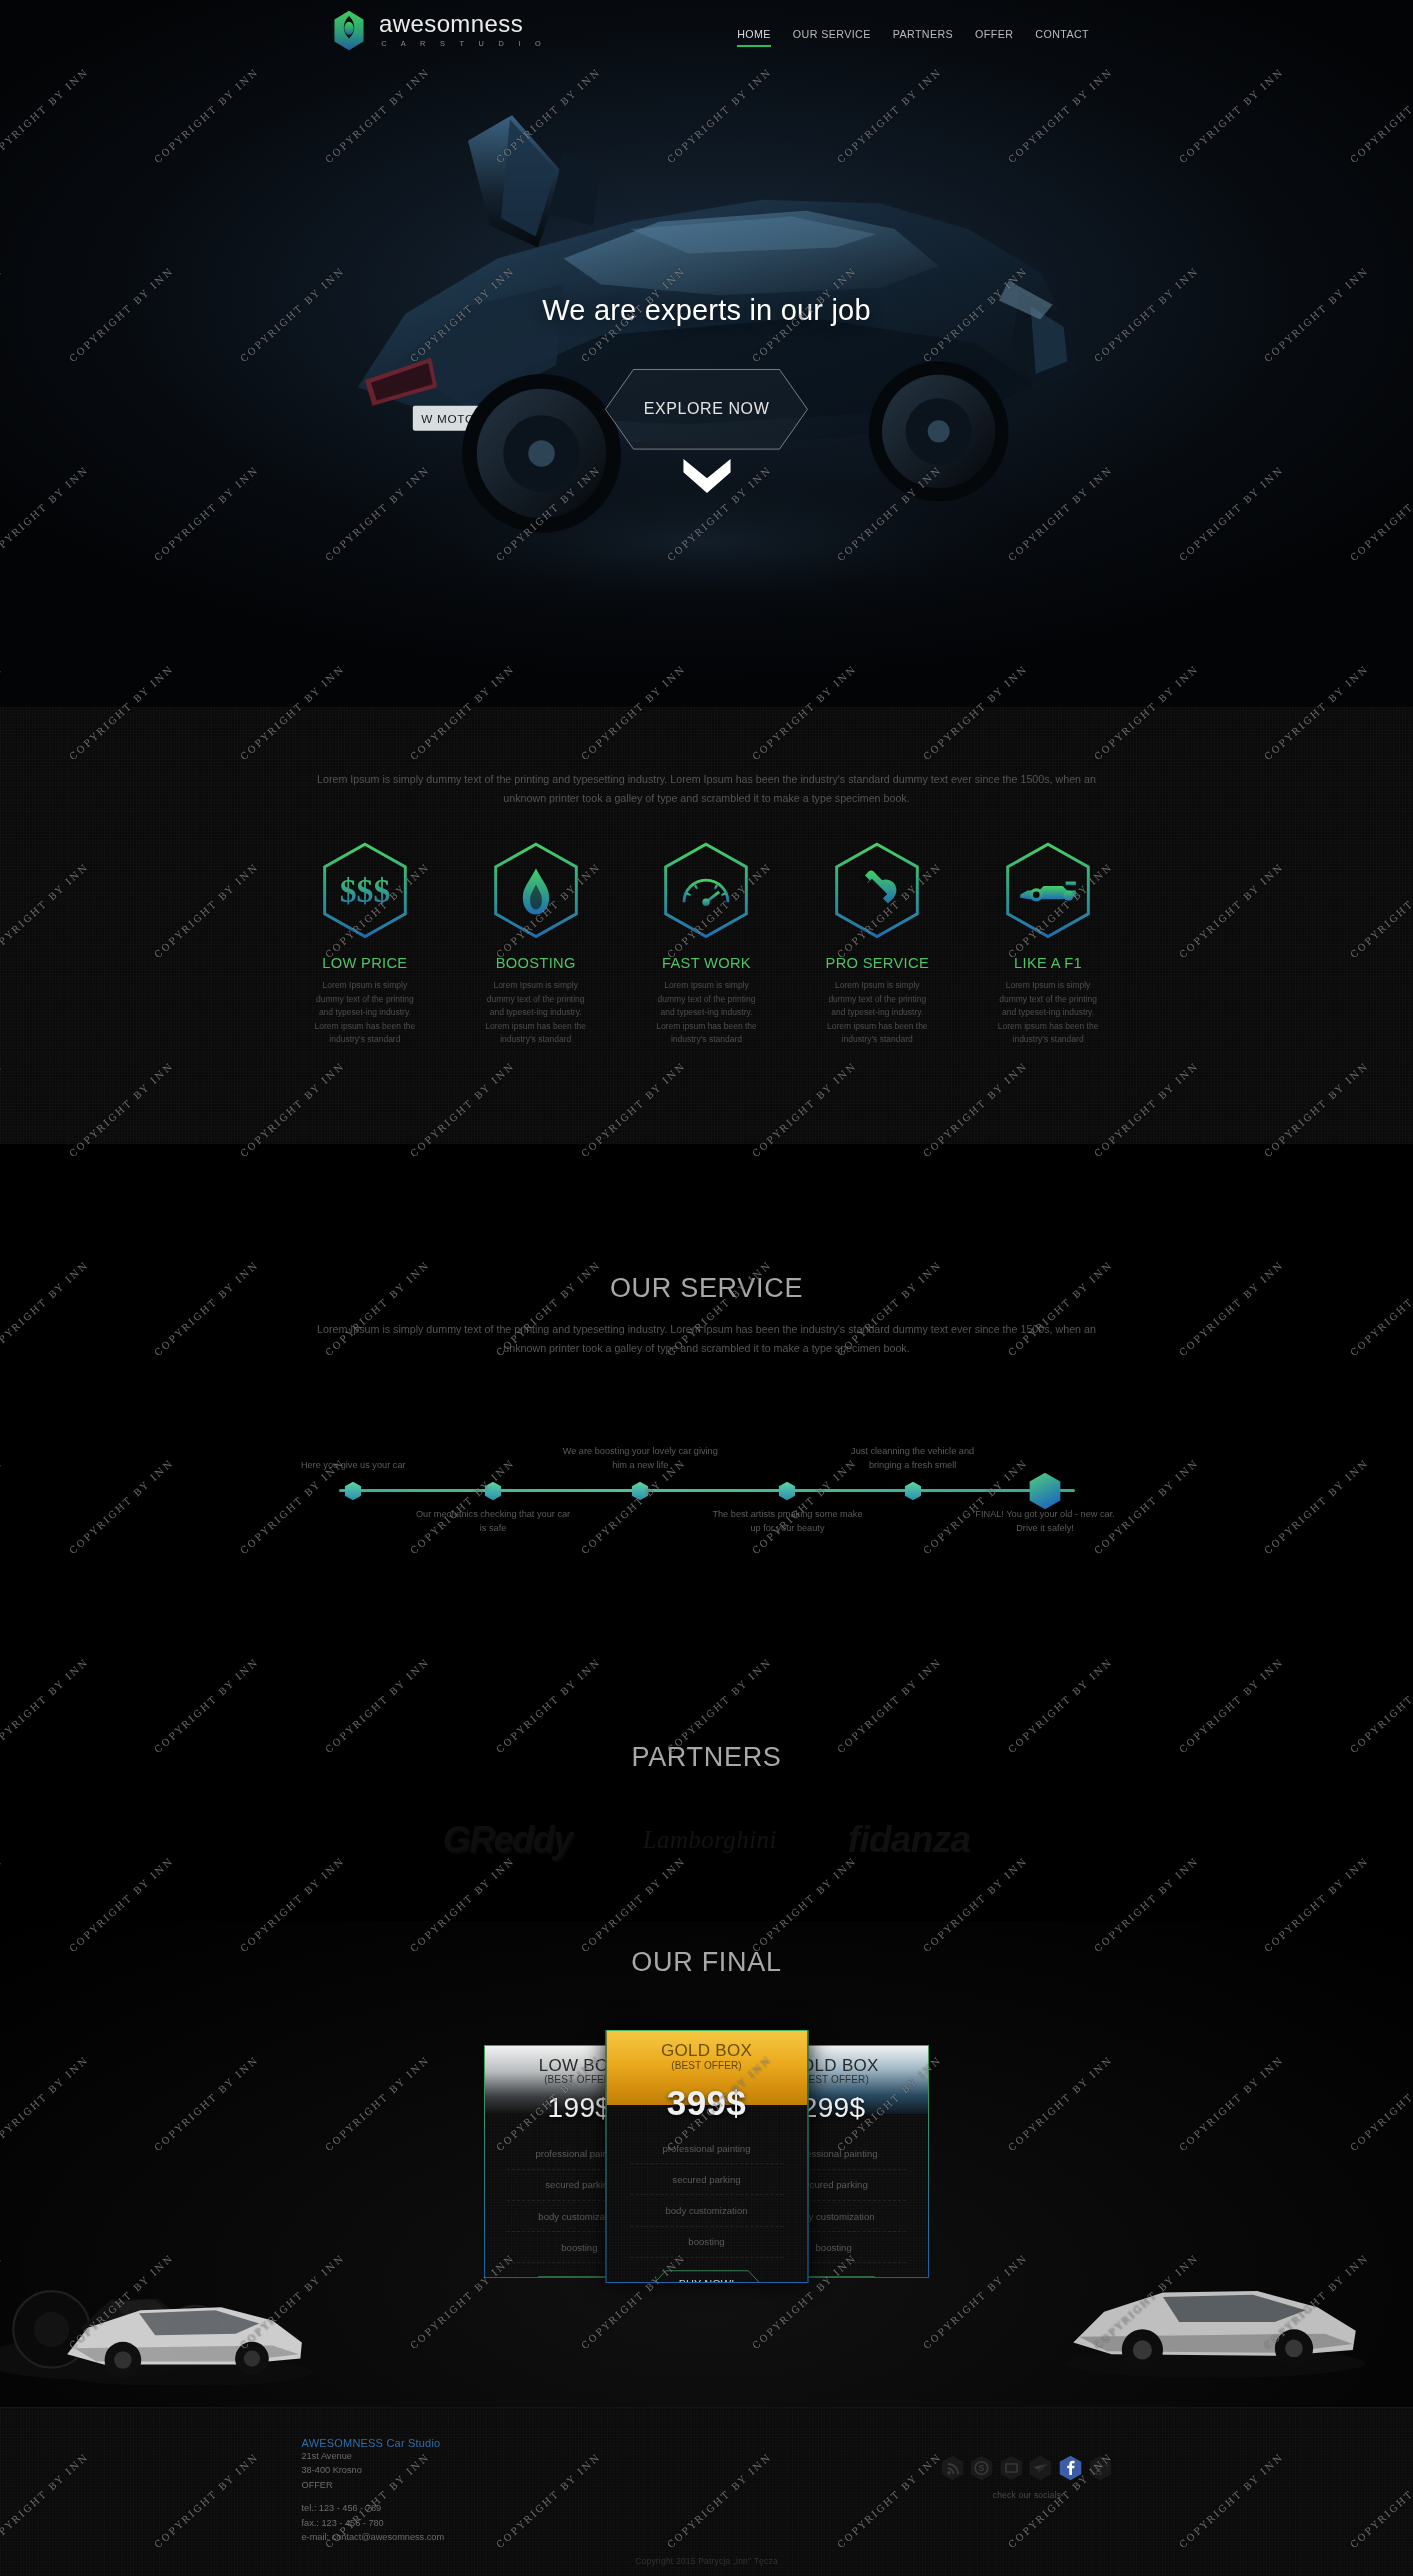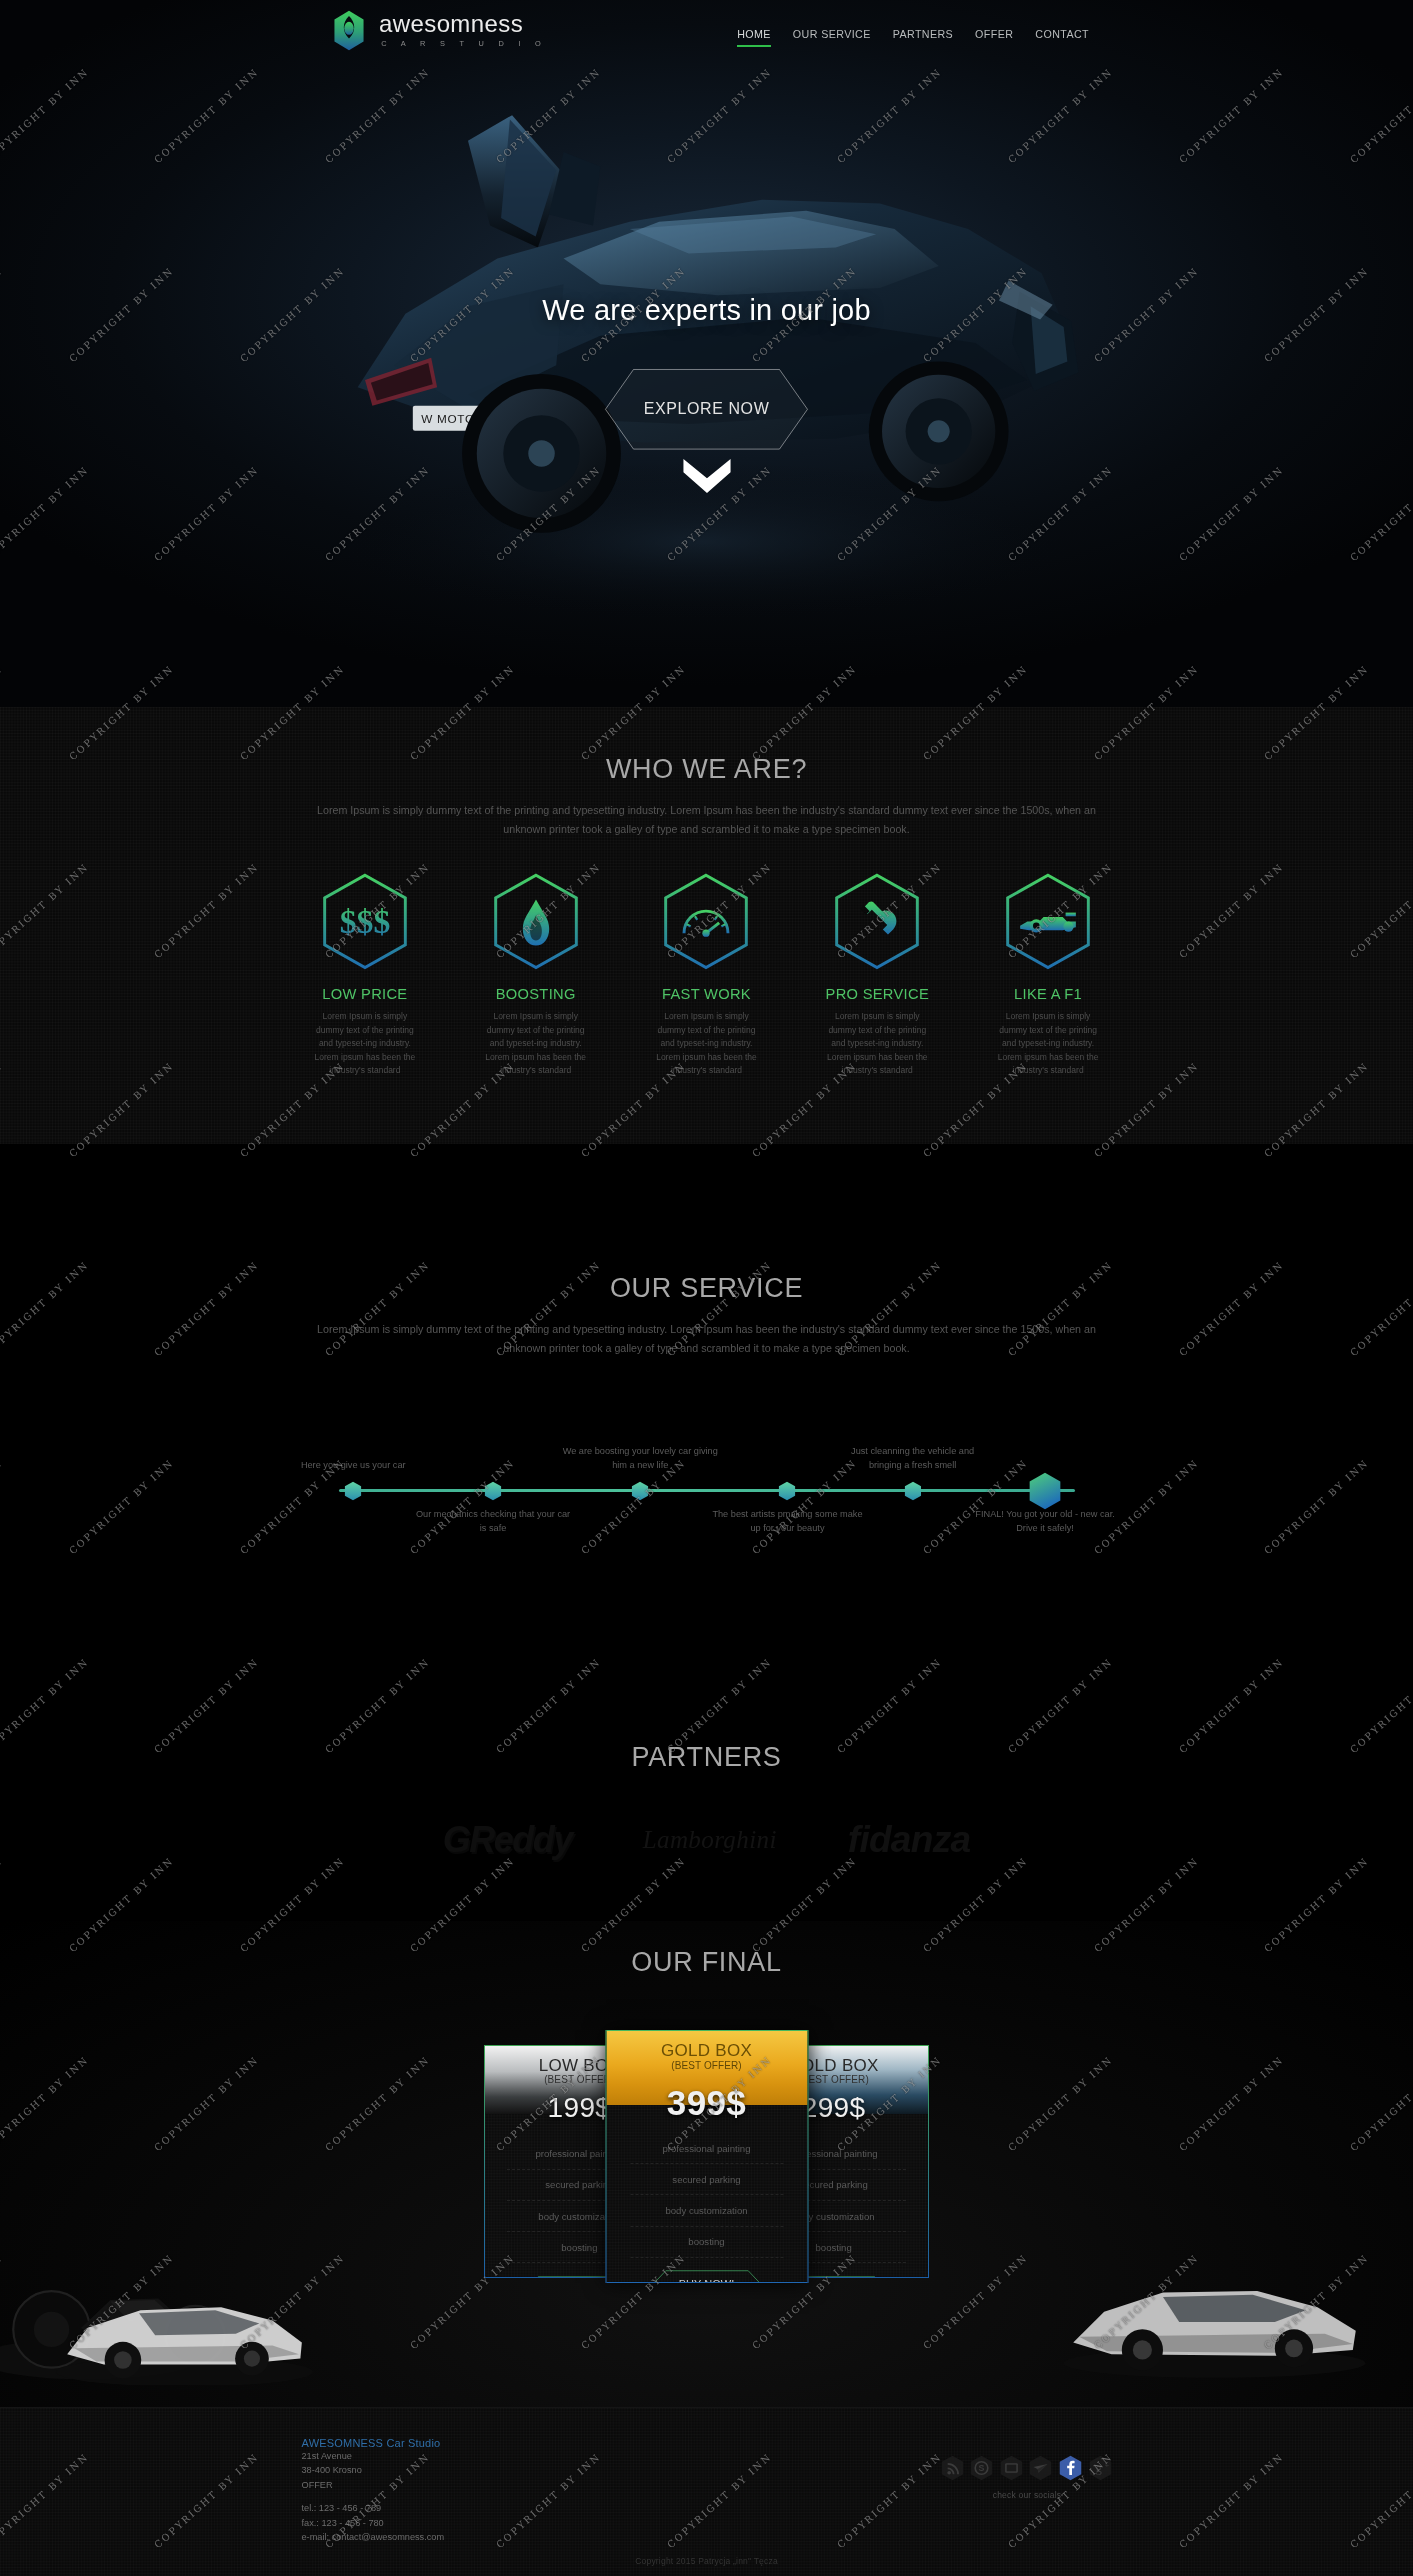--- a/index.html
+++ b/index.html
@@ -400,21 +400,20 @@
       <a class="nav-item active">HOME</a>
       <a class="nav-item">OUR SERVICE</a>
       <a class="nav-item">PARTNERS</a>
       <a class="nav-item">OFFER</a>
       <a class="nav-item">CONTACT</a>
     </div>
   </div>
 
   <div class="section" id="who">
     <div class="who-inner">
-      <div class="sec-title">WHO WE ARE?</div>
       <div class="sec-sub">Lorem Ipsum is simply dummy text of the printing and typesetting industry. Lorem Ipsum has been the industry's standard dummy text ever since the 1500s, when an unknown printer took a galley of type and scrambled it to make a type specimen book.</div>
 
       <div class="features">
 
         <div class="feature">
           <div class="feat-hex">
             <svg viewBox="0 0 120 132">
               <defs>
                   <linearGradient id="hg1" x1="0" y1="0" x2="0" y2="1">
                 <stop offset="0%" stop-color="#45cf63"></stop>

